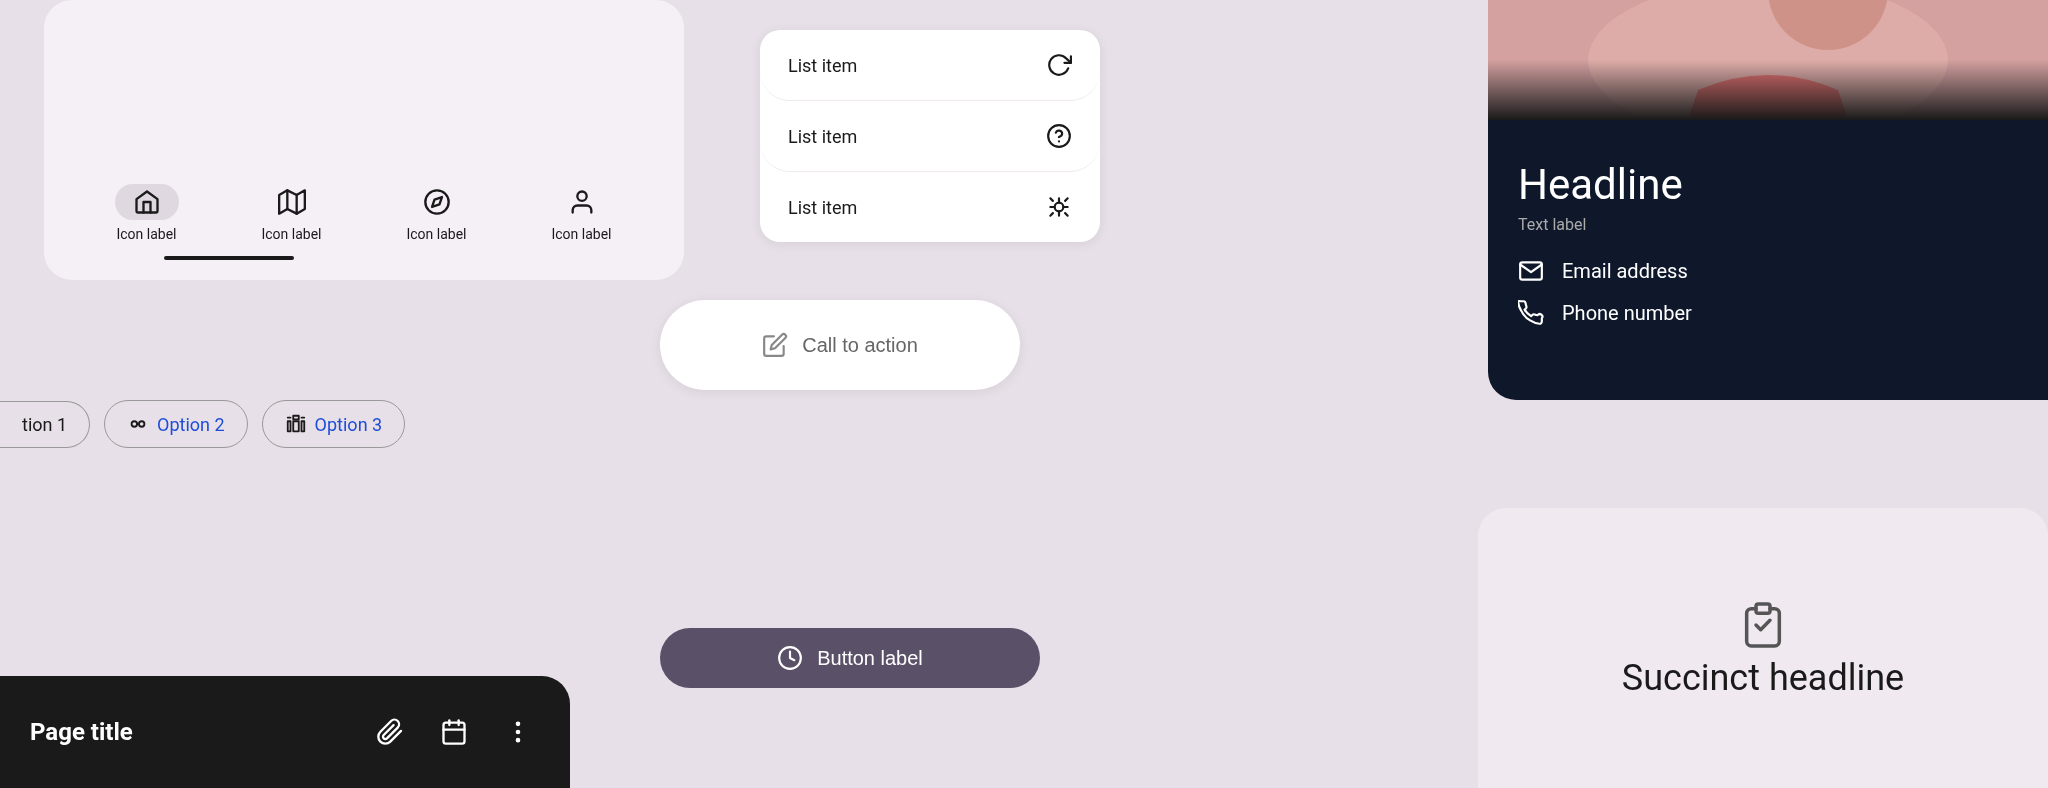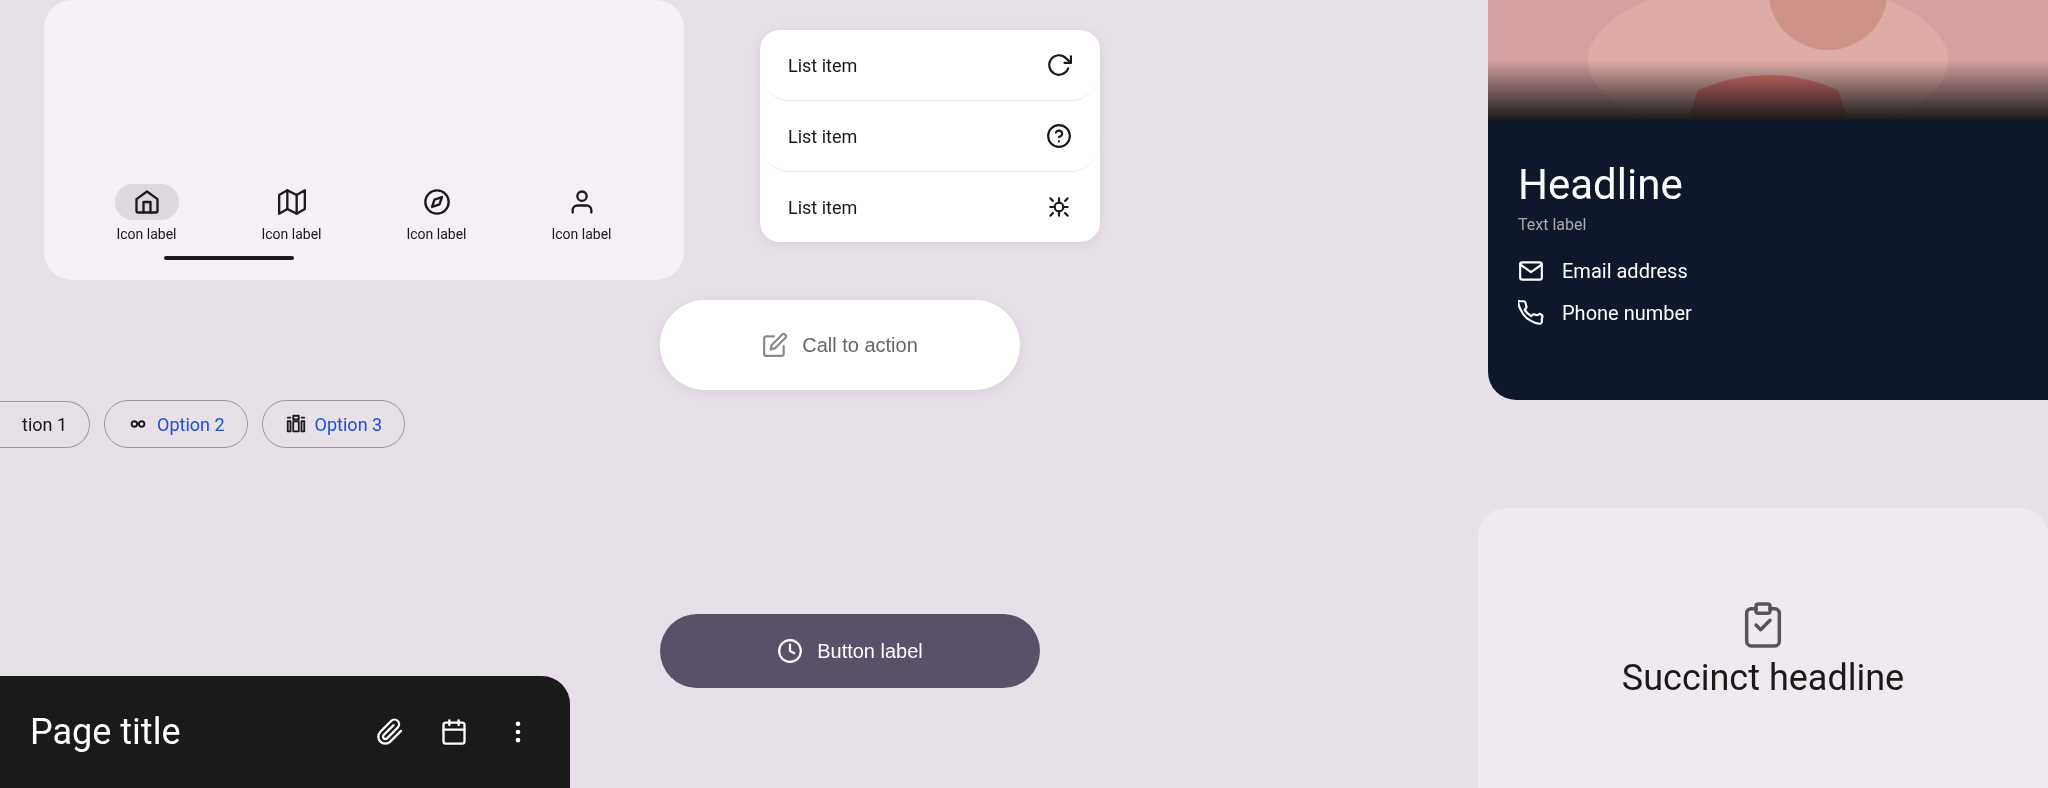--- a/index.html
+++ b/index.html
@@ -218,43 +218,43 @@
       width: 570px;
       height: 112px;
       background: #1a1a1a;
       border-radius: 0 28px 0 0;
       display: flex;
       align-items: center;
       padding: 0 30px;
       gap: 20px;
     }
     .bottom-title {
-      font-size: 36px;
+      font-size: 24px;
       color: white;
       flex: 1;
-      font-weight: 400;
+      font-weight: 700;
     }
     .bottom-icon-btn {
       width: 44px;
       height: 44px;
       display: flex;
       align-items: center;
       justify-content: center;
       cursor: pointer;
       color: white;
       font-size: 24px;
     }
 
     
     .filled-button {
       position: absolute;
       bottom: 100px;
       left: 660px;
       width: 380px;
-      height: 74px;
+      height: 60px;
       background: #5a5068;
       border-radius: 50px;
       display: flex;
       align-items: center;
       justify-content: center;
       gap: 14px;
       cursor: pointer;
       border: none;
     }
     .filled-button-text {

